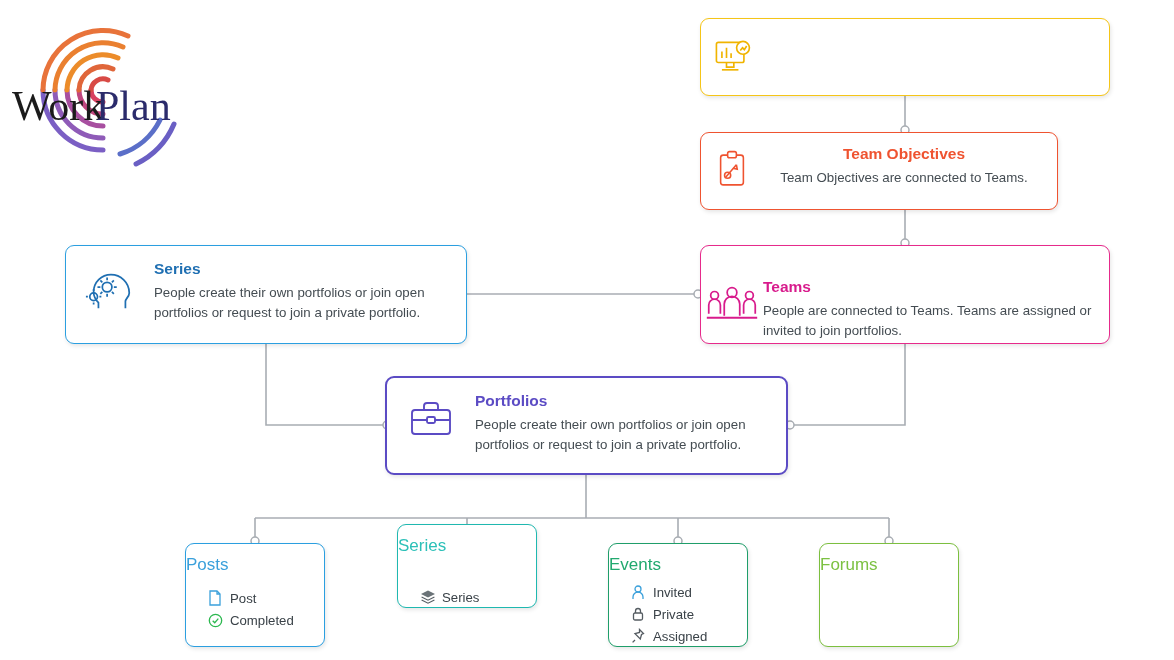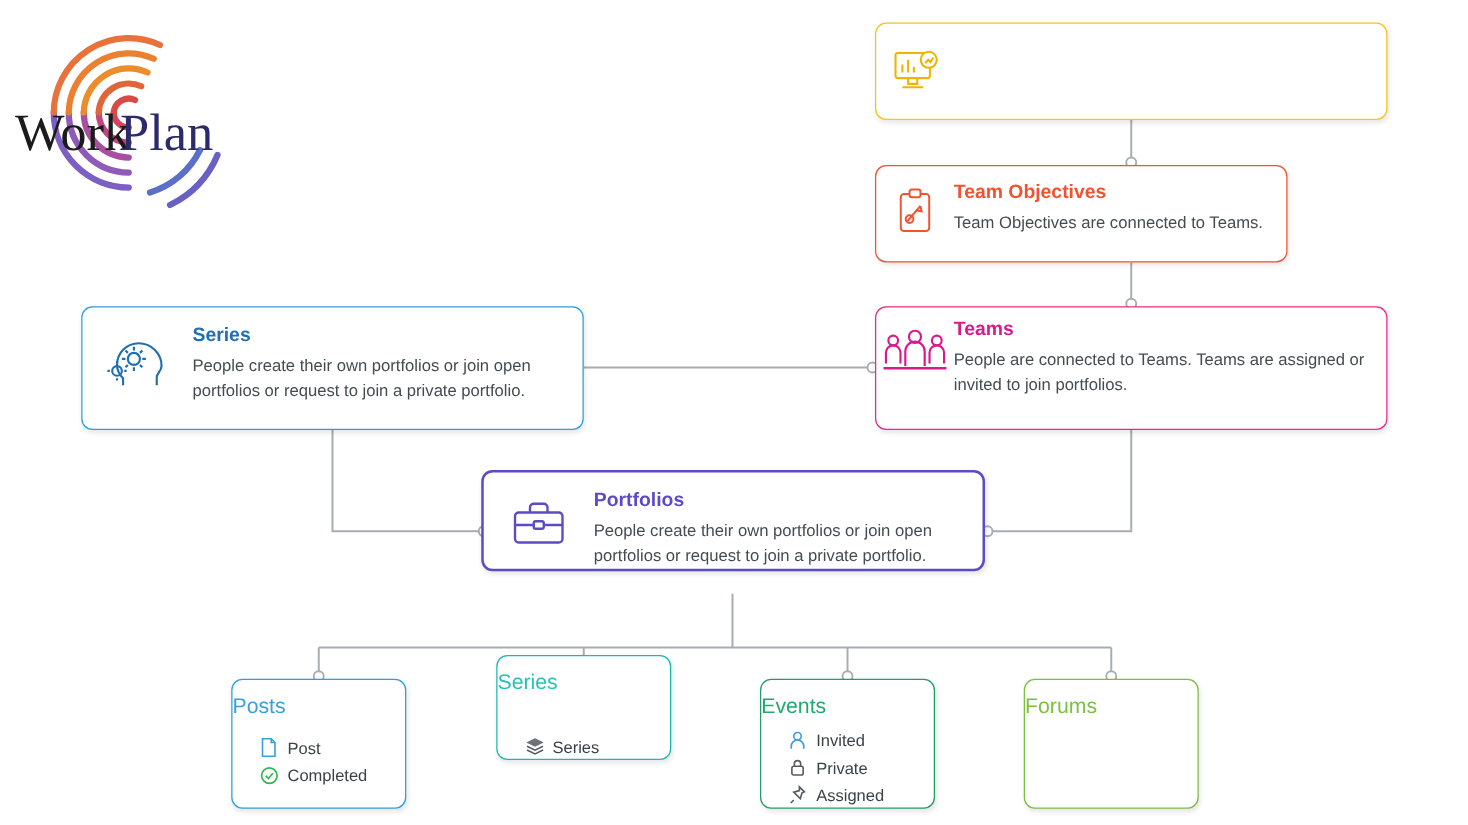--- a/index.html
+++ b/index.html
@@ -72,43 +72,44 @@
 
   
   #card-goals {
     left: 700px; top: 18px; width: 410px; height: 78px;
     border-color: #f5c518;
     padding: 12px 0 0 0;
   }
   #card-goals .ttl { color: #f0b400; }
 
   #card-objectives {
-    left: 700px; top: 132px; width: 330px; height: 78px;
+    left: 700px; top: 132px; width: 358px; height: 78px;
     border-color: #ef5330;
     padding: 12px 0 0 0;
+    text-align: center;
   }
   #card-objectives .ttl { color: #ef5330; }
 
   #card-teams {
     left: 700px; top: 245px; width: 410px; height: 99px;
     border-color: #e62a8b;
-    padding: 9px 0 0 0;
+    padding: 32px 0 0 0;
   }
   #card-teams .ttl { color: #d81b8c; }
 
   #card-people {
     left: 65px; top: 245px; width: 402px; height: 99px;
     border-color: #2b9fe0;
     padding: 14px 0 0 0;
   }
   #card-people .ttl { color: #1f6fb2; }
   #card-people .ico { width: 88px; }
 
   #card-portfolios {
-    left: 385px; top: 376px; width: 403px; height: 81px;
+    left: 385px; top: 376px; width: 403px; height: 99px;
     border-color: #5b4bc4;
     border-width: 2px;
     padding: 14px 0 0 0;
   }
   #card-portfolios .ttl { color: #5b4bc4; }
   #card-portfolios .ico { width: 88px; }
 
   
   .leaf {
     position: absolute;

